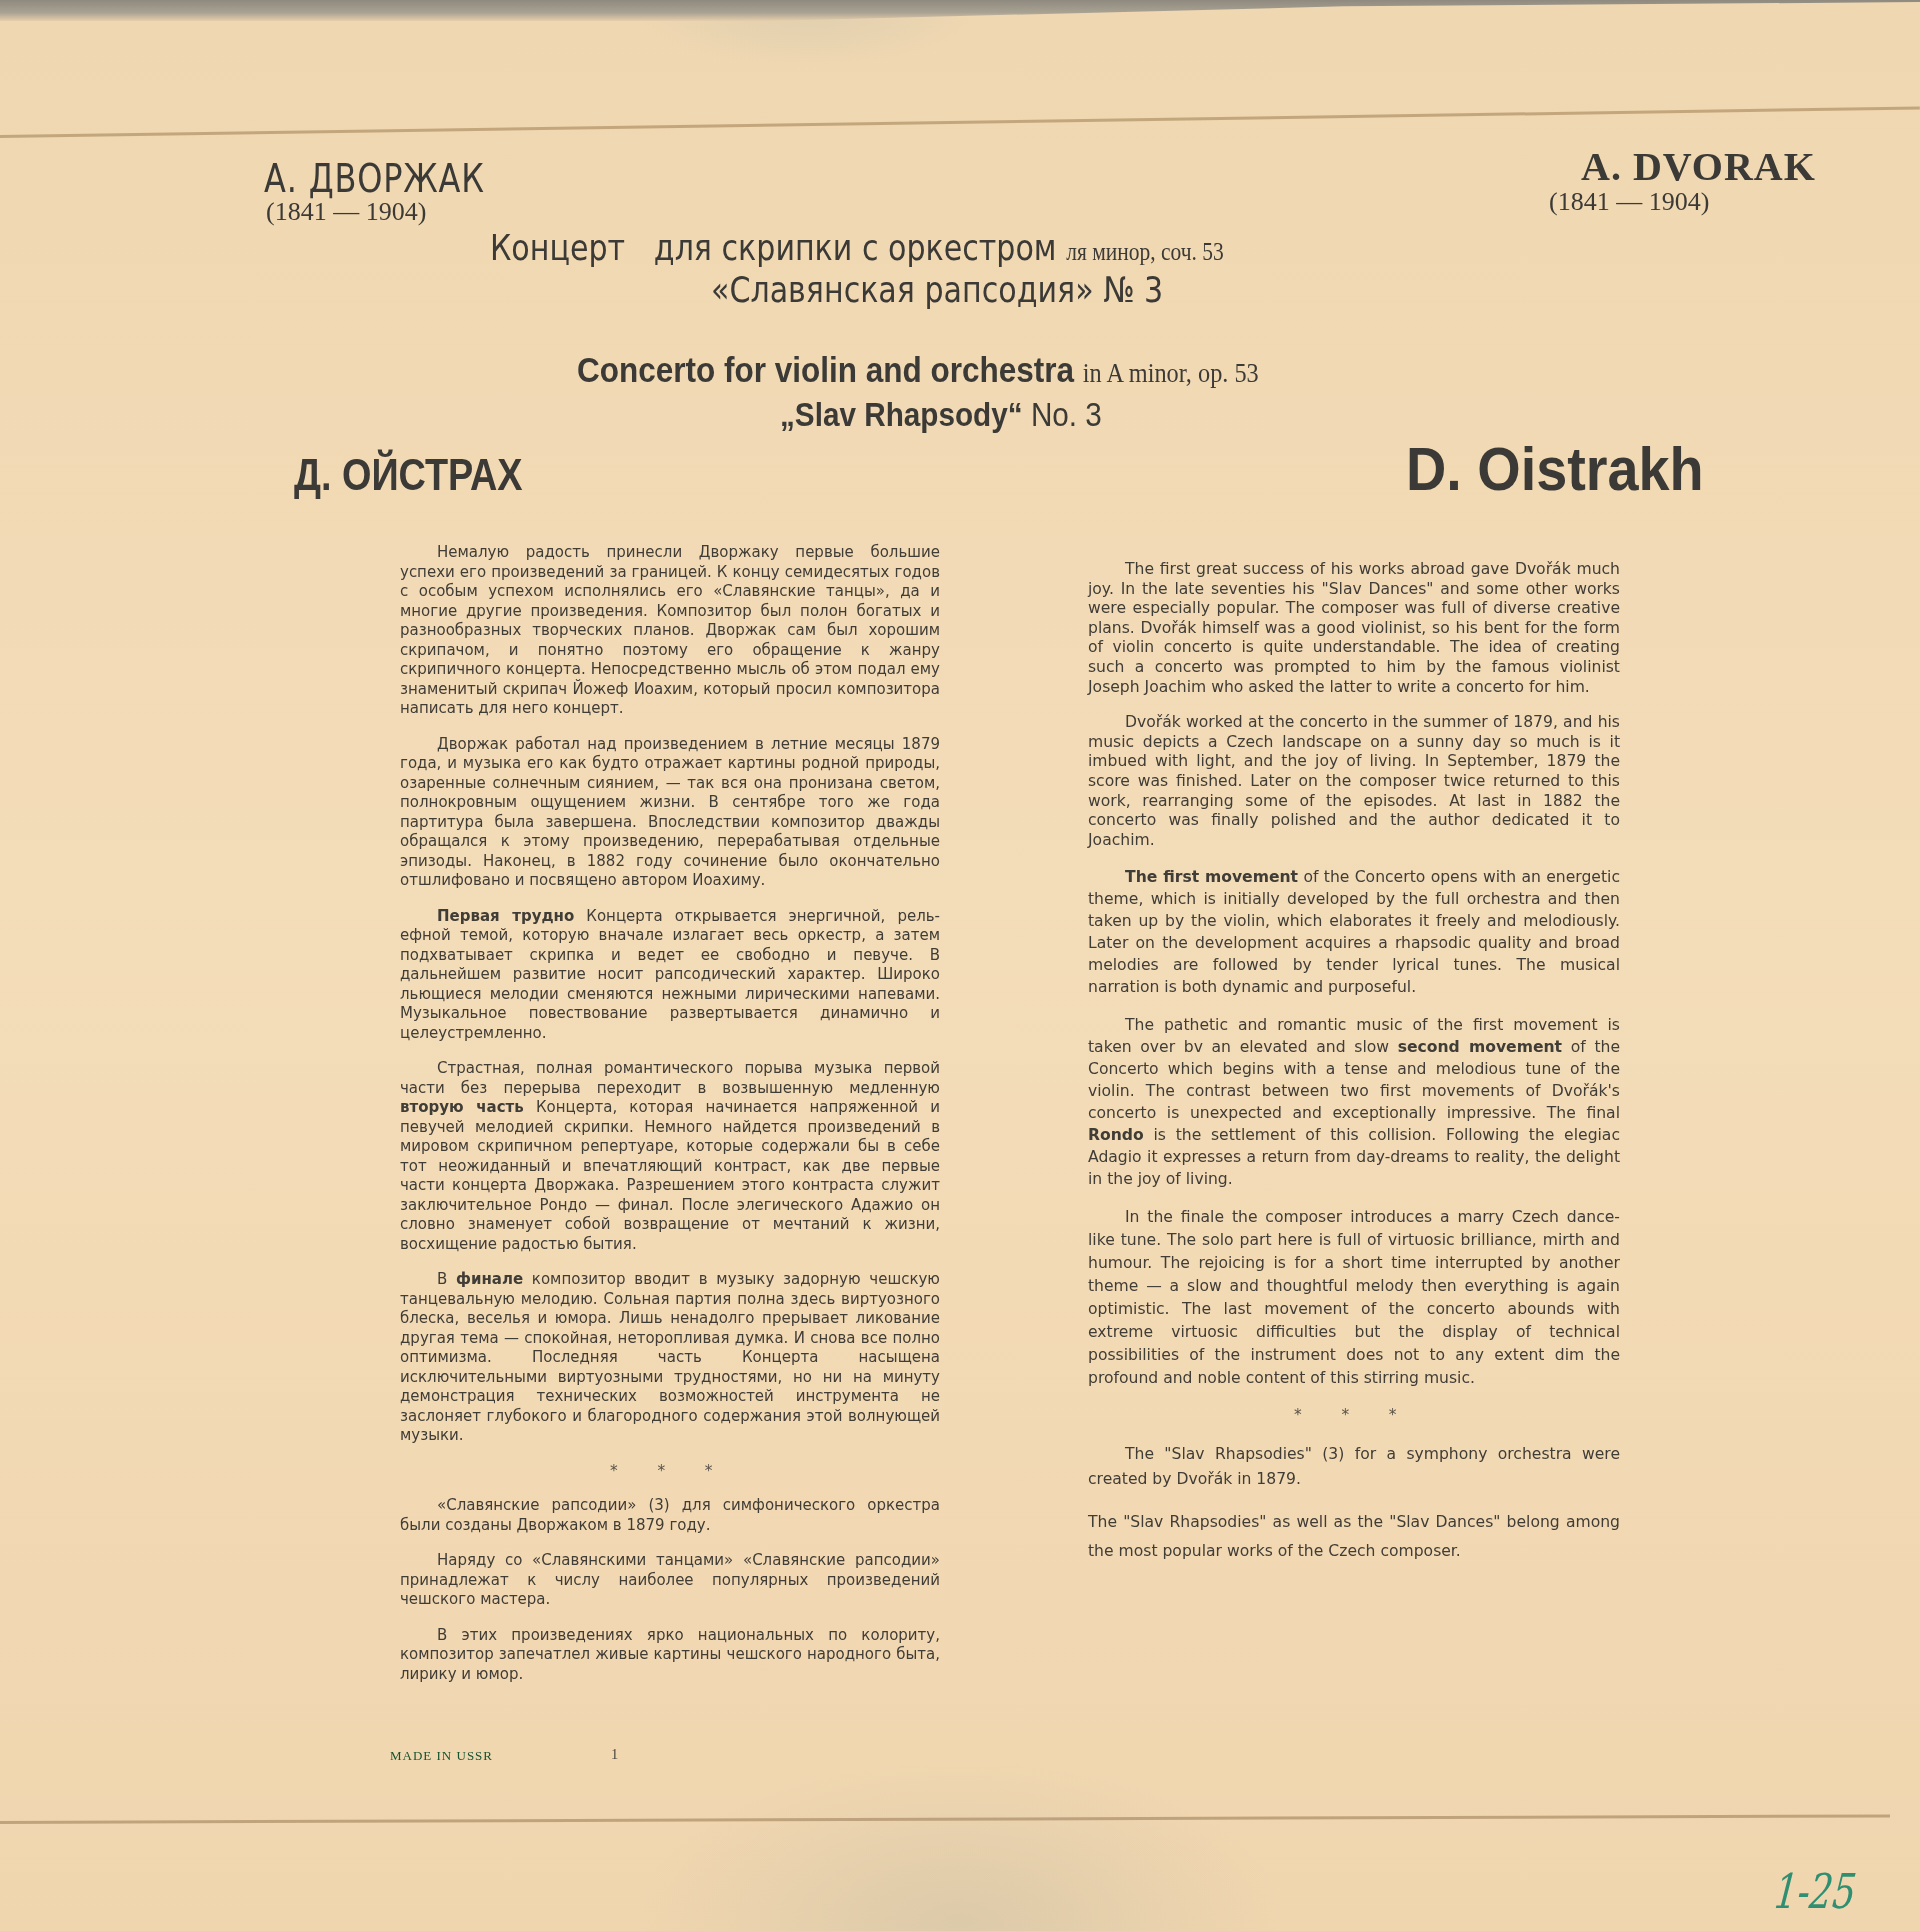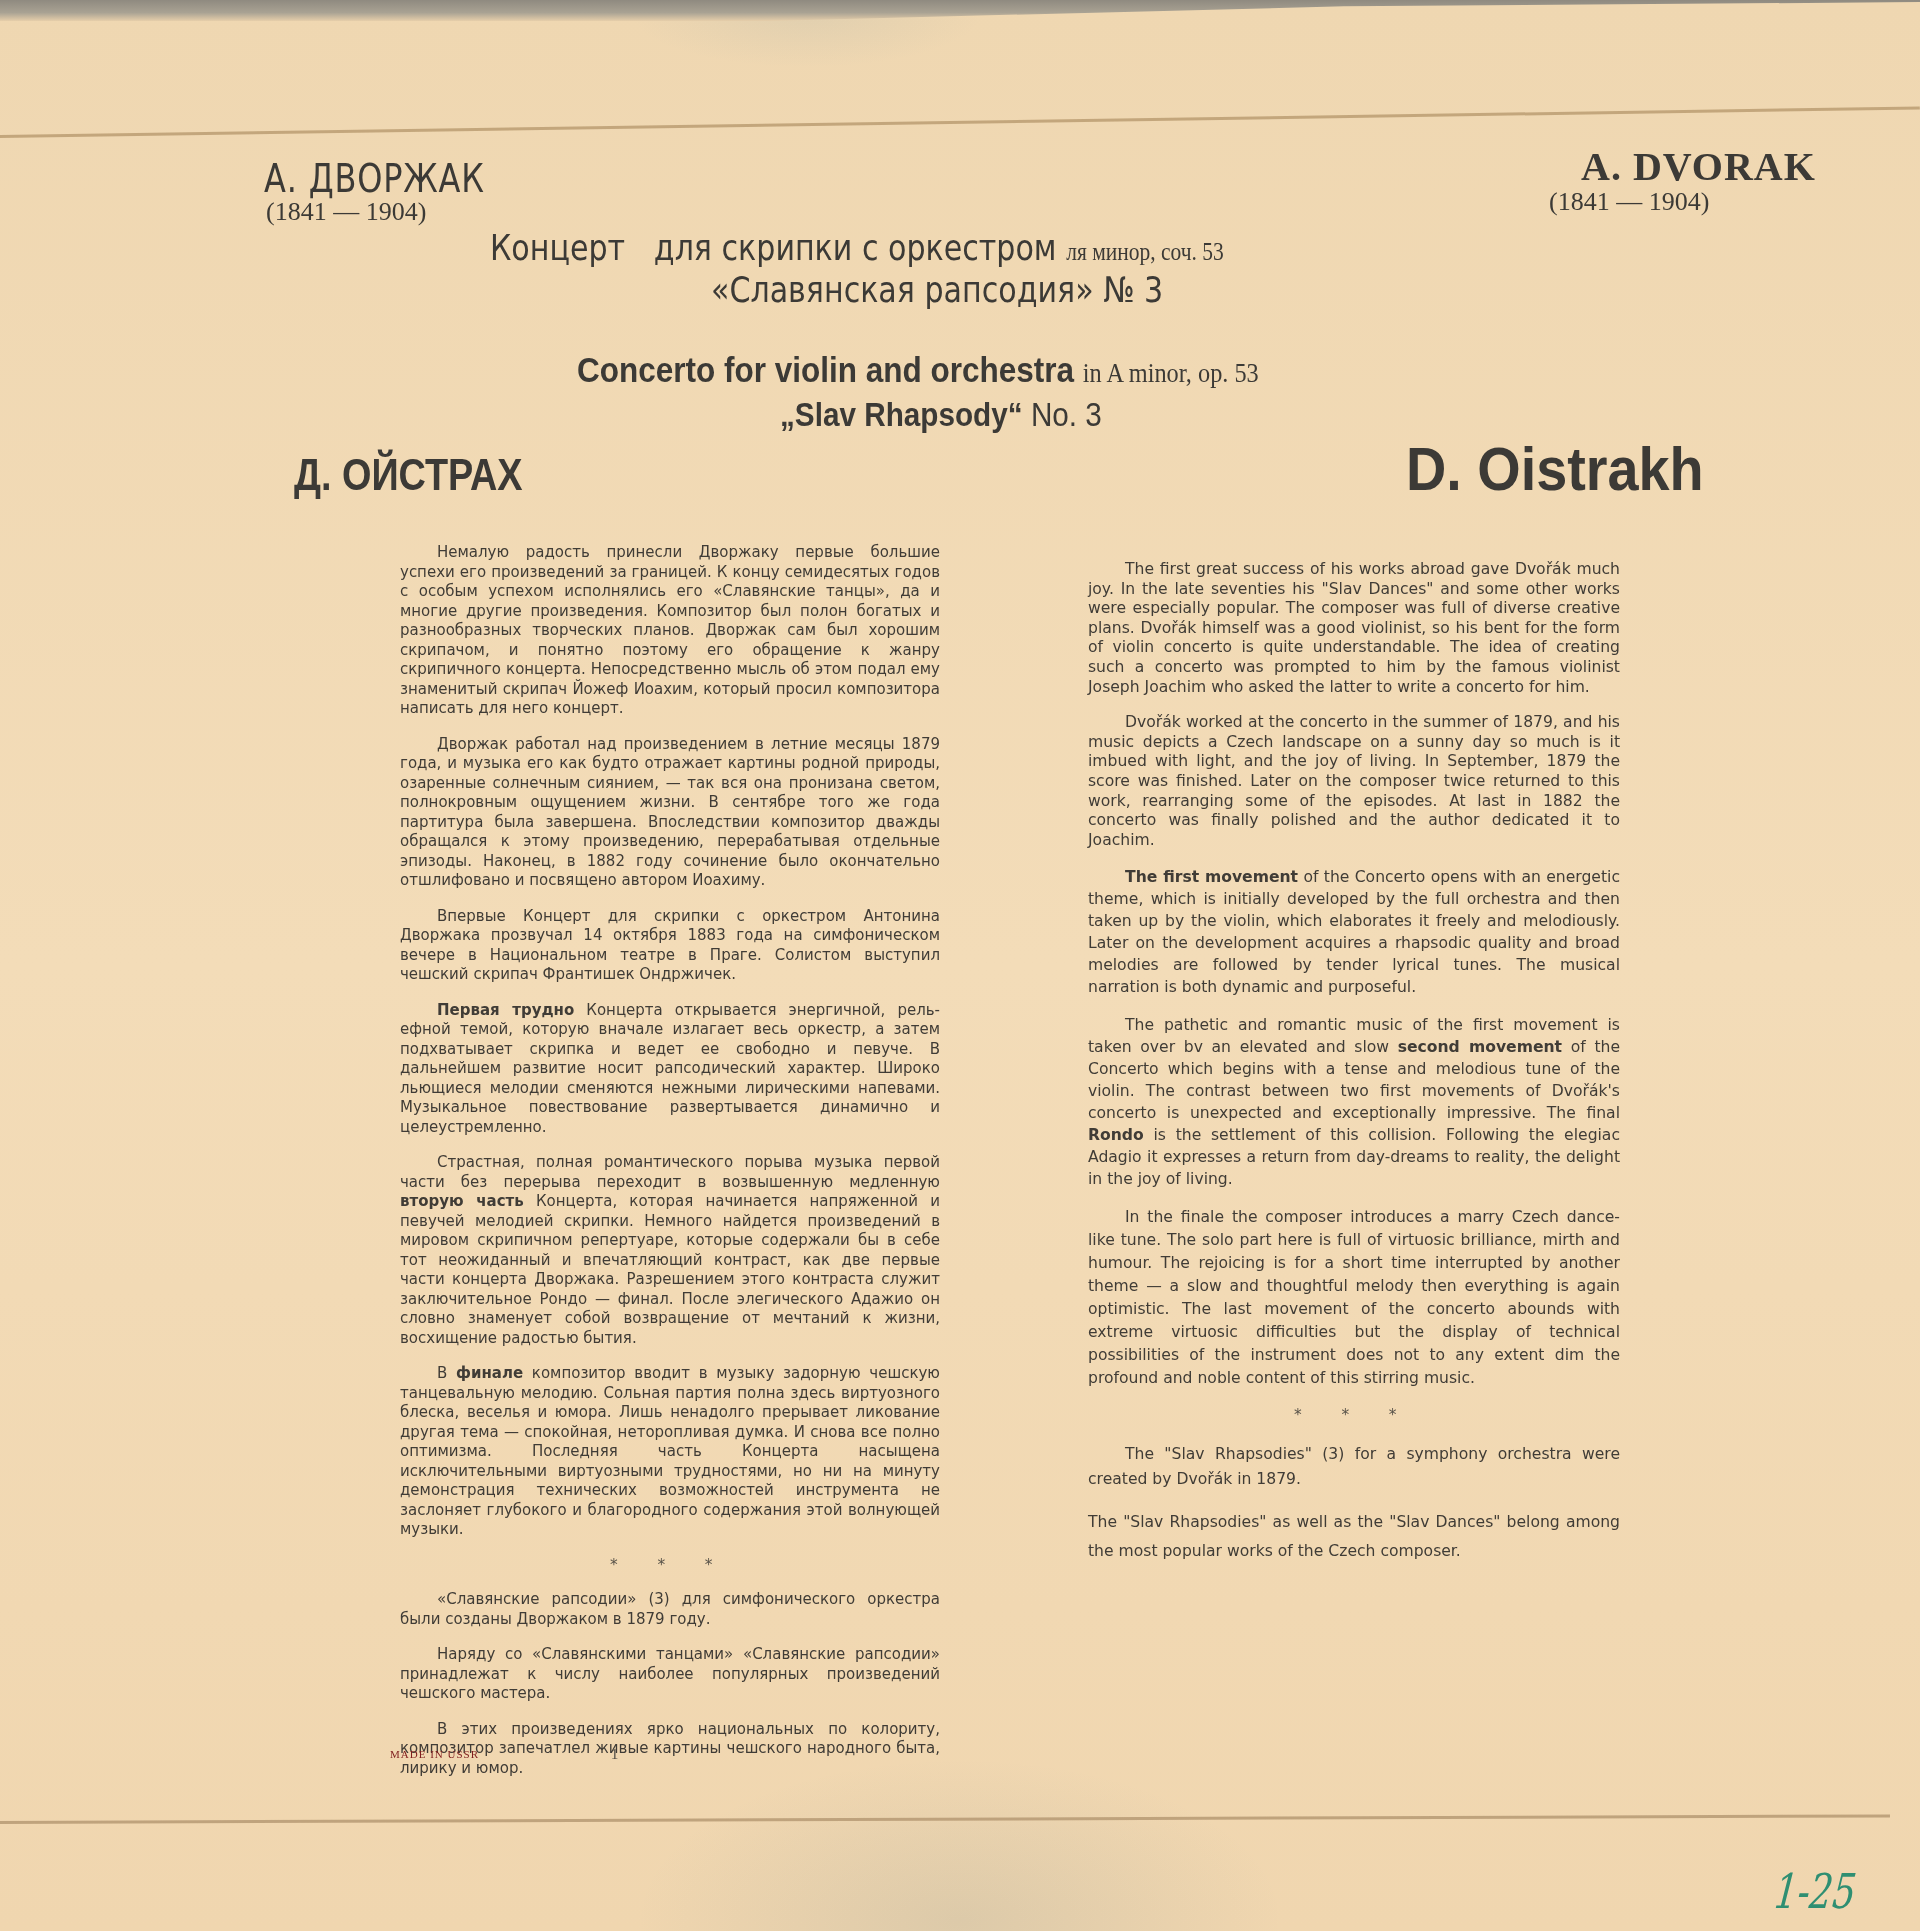--- a/index.html
+++ b/index.html
@@ -50,21 +50,21 @@
     position: absolute; font-family: "DejaVu Sans", sans-serif;
     color: #403c36; text-align: justify; hyphens: manual;
   }
   .col p { margin: 16px; text-indent: 37px; }
   .col b { font-weight: bold; }
   .col-ru { left: 384px; top: 527px; width: 572px; font-size: 15px; line-height: 19.5px; }
   .col-ru p + p { margin-top: 0; }
   .col-en { left: 1072px; top: 544px; width: 564px; font-size: 15.6px; line-height: 19.6px; }
   .col-en p.gap { margin-top: 11.6px; }
   .stars { text-align: center; letter-spacing: 17.4px; font-size: 15.4px; text-indent: 0 !important; margin: 13.5px 0 15.4px !important; color: #5a544a; }
-  .made-in { left: 390px; top: 1748px; font-family: "Liberation Serif", serif; font-size: 11px; letter-spacing: 1px; color: #7f1d1d; }
+  .made-in { left: 390px; top: 1748px; font-family: "Liberation Serif", serif; font-size: 13px; letter-spacing: 1px; color: #14532d; }
   .page-num { left: 611px; top: 1746px; font-family: "Liberation Serif", serif; font-size: 14.5px; color: #4a4640; }
   .handwritten {
     left: 1778px; top: 1863px; font-family: "DejaVu Serif", serif; font-style: italic;
     font-size: 48px; color: #2f8f72; transform: scaleX(0.75) skewX(-8deg); transform-origin: left top;
   }
 </style>
 </head>
 <body>
 
 <div class="sheet"></div>
@@ -91,21 +91,20 @@
   <span>„Slav Rhapsody“</span>
   <span class="normal">No. 3</span>
 </div>
 
 <div class="abs ru-performer">Д. ОЙСТРАХ</div>
 <div class="abs en-performer">D. Oistrakh</div>
 
 <div class="col col-ru">
   <p>Немалую радость принесли Дворжаку первые большие успехи его произведений за границей. К концу семидесятых годов с особым успехом исполнялись его «Славянские тан­цы», да и многие другие произведения. Композитор был полон богатых и разнообразных творческих планов. Двор­жак сам был хорошим скрипачом, и понятно поэтому его обращение к жанру скрипичного концерта. Непосредственно мысль об этом подал ему знаменитый скрипач Йожеф Иоа­хим, который просил композитора написать для него кон­церт.</p>
   <p>Дворжак работал над произведением в летние месяцы 1879 года, и музыка его как будто отражает картины родной природы, озаренные солнечным сиянием, — так вся она пронизана светом, полнокровным ощущением жизни. В сентябре того же года партитура была завершена. Впослед­ствии композитор дважды обращался к этому произведению, перерабатывая отдельные эпизоды. Наконец, в 1882 году сочинение было окончательно отшлифовано и посвящено автором Иоахиму.</p>
-  <p>Впервые Концерт для скрипки с оркестром Антонина Дворжака прозвучал 14 октября 1883 года на симфоничес­ком вечере в Национальном театре в Праге. Солистом вы­ступил чешский скрипач Франтишек Ондржичек.</p>
   <p><b>Первая трудно</b><span> Концерта открывается энергичной, рель­ефной темой, которую вначале излагает весь оркестр, а затем подхватывает скрипка и ведет ее свободно и певуче. В дальнейшем развитие носит рапсодический характер. Ши­роко льющиеся мелодии сменяются нежными лирическими напевами. Музыкальное повествование развертывается ди­намично и целеустремленно.</span></p>
   <p><span>Страстная, полная романтического порыва музыка пер­вой части без перерыва переходит в возвышенную медлен­ную </span><b>вторую часть</b><span> Концерта, которая начинается напряжен­ной и певучей мелодией скрипки. Немного найдется произведений в мировом скрипичном репертуаре, которые содержали бы в себе тот неожиданный и впечатляющий контраст, как две первые части концерта Дворжака. Разре­шением этого контраста служит заключительное Рондо — финал. После элегического Адажио он словно знаменует собой возвращение от мечтаний к жизни, восхищение радо­стью бытия.</span></p>
   <p><span>В </span><b>финале</b><span> композитор вводит в музыку задорную чешскую танцевальную мелодию. Сольная партия полна здесь виртуозного блеска, веселья и юмора. Лишь ненадолго прерывает ликование другая тема — спокойная, неторопли­вая думка. И снова все полно оптимизма. Последняя часть Концерта насыщена исключительными виртуозными трудно­стями, но ни на минуту демонстрация технических возмож­ностей инструмента не заслоняет глубокого и благородного содержания этой волнующей музыки.</span></p>
   <p class="stars">* * *</p>
   <p>«Славянские рапсодии» (3) для симфонического оркест­ра были созданы Дворжаком в 1879 году.</p>
   <p>Наряду со «Славянскими танцами» «Славянские рапсо­дии» принадлежат к числу наиболее популярных произве­дений чешского мастера.</p>
   <p>В этих произведениях ярко национальных по колориту, композитор запечатлел живые картины чешского народного быта, лирику и юмор.</p>
 </div>
 
 <div class="col col-en">

